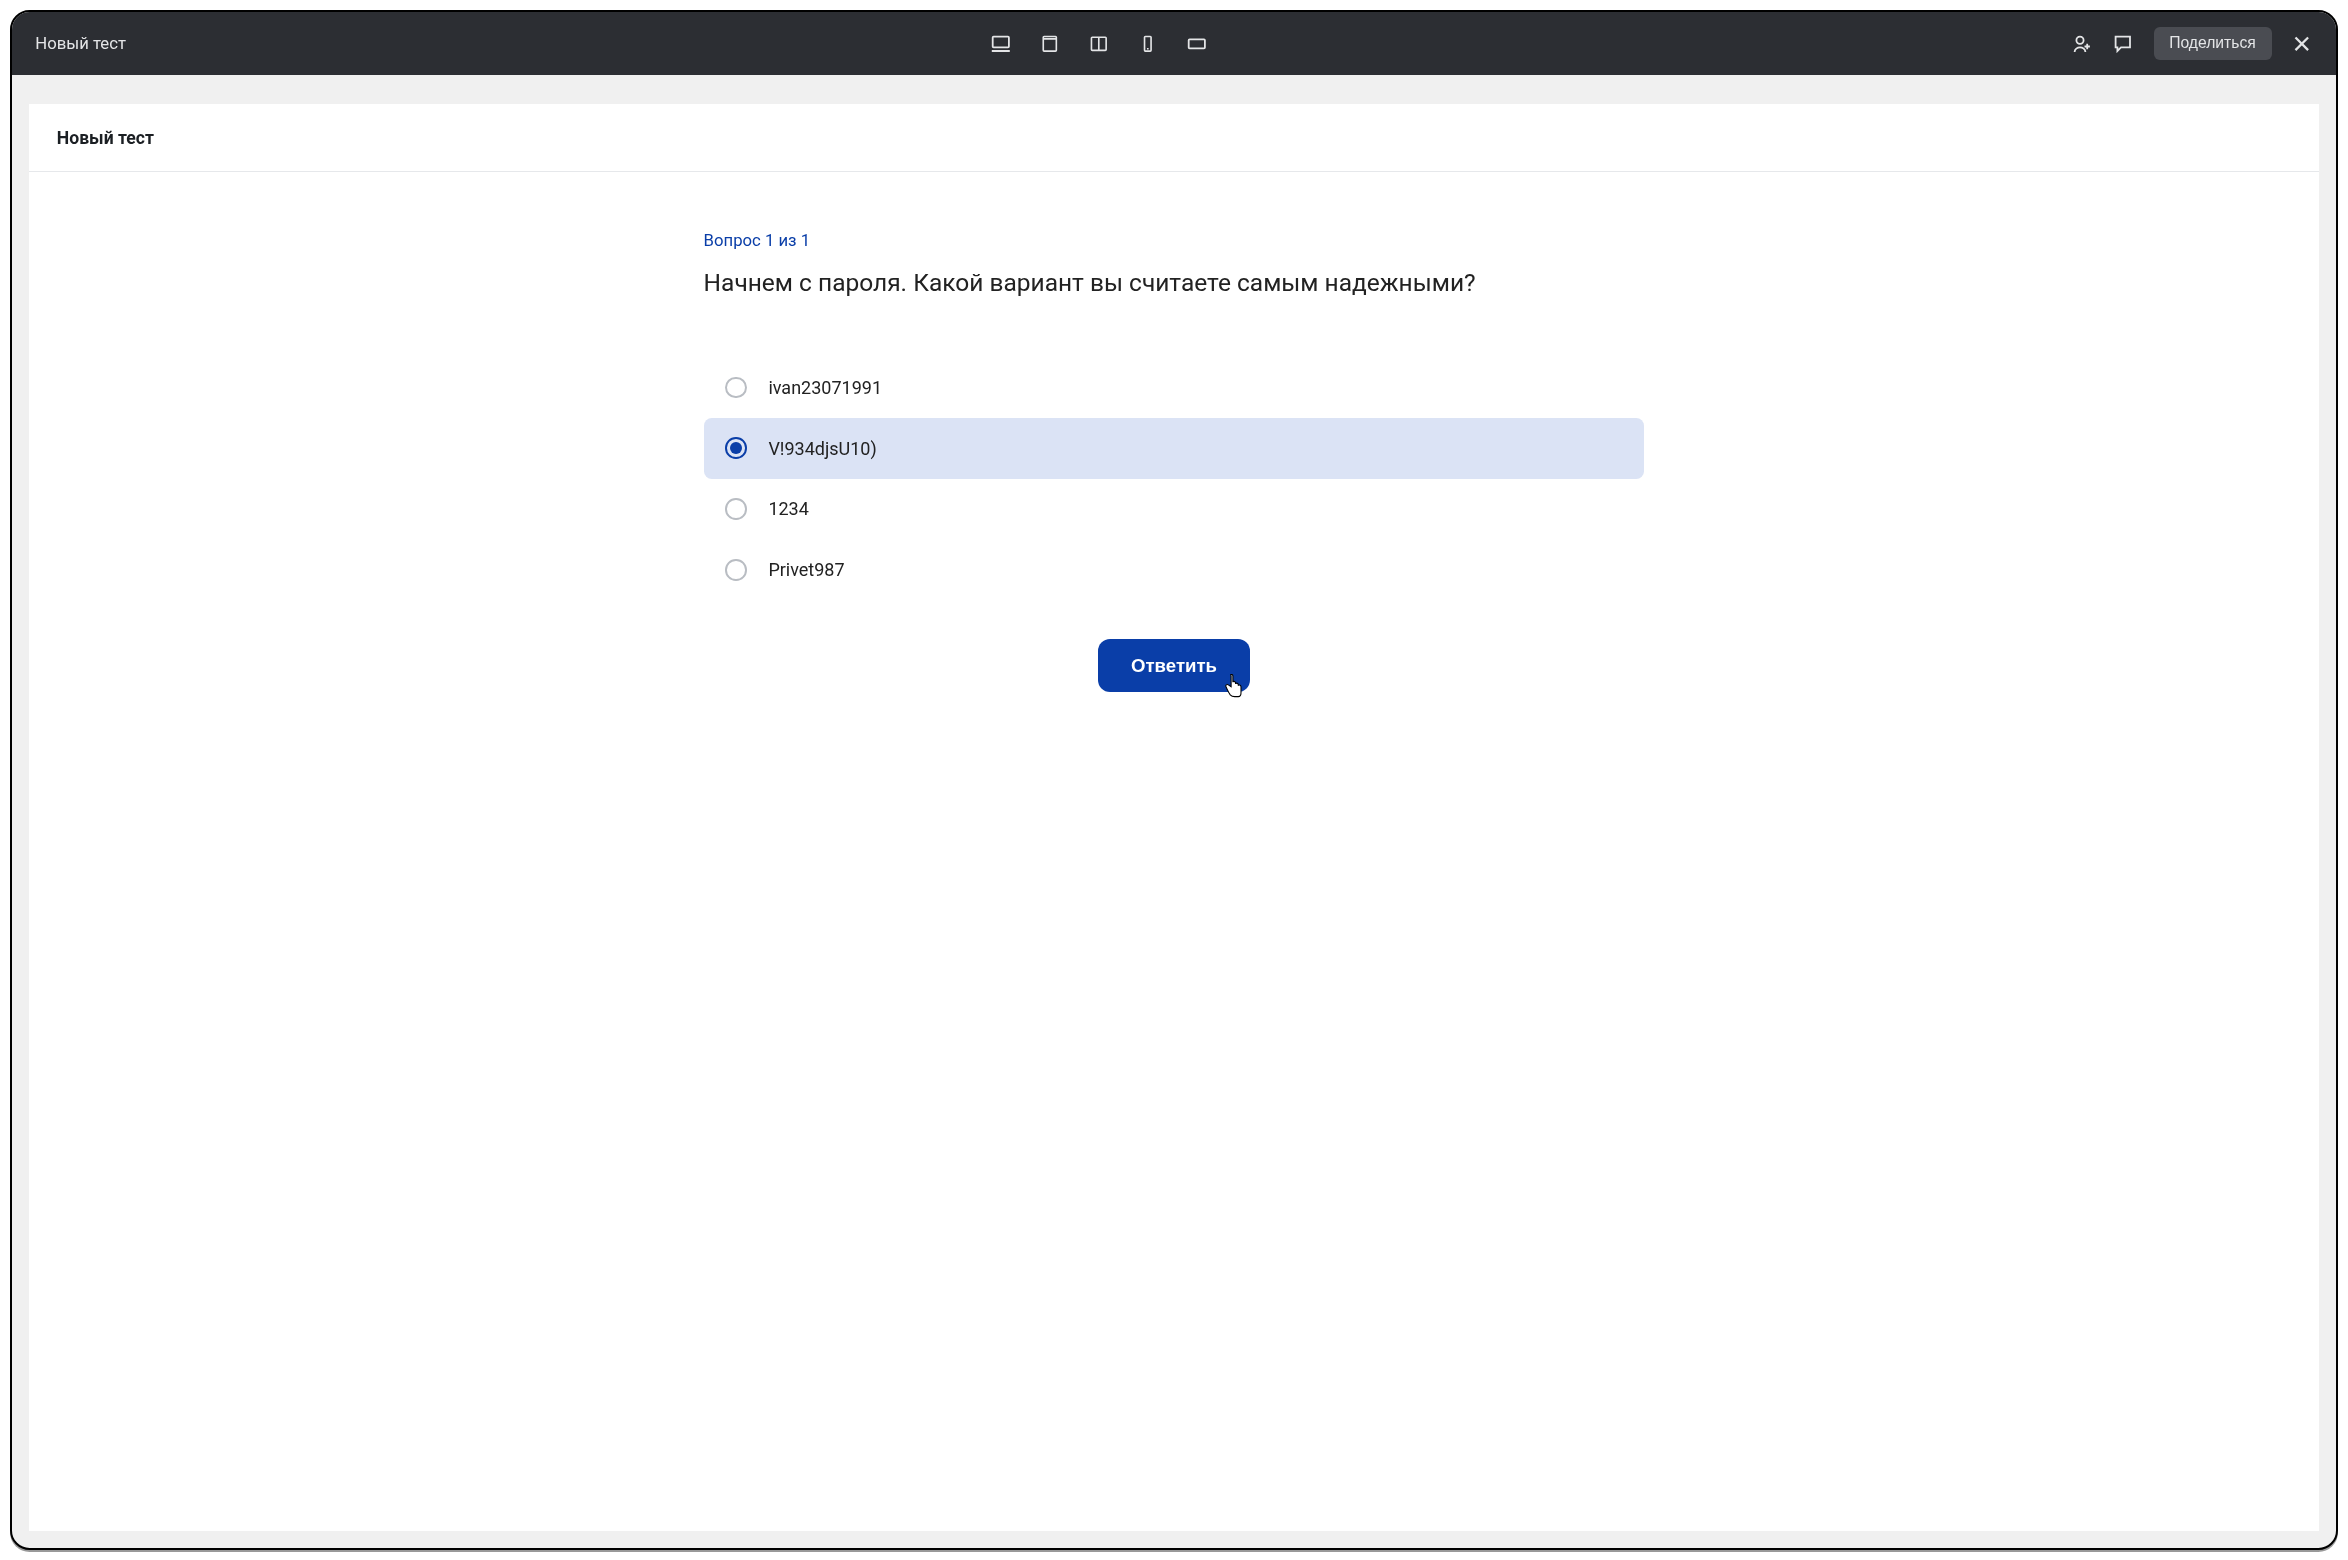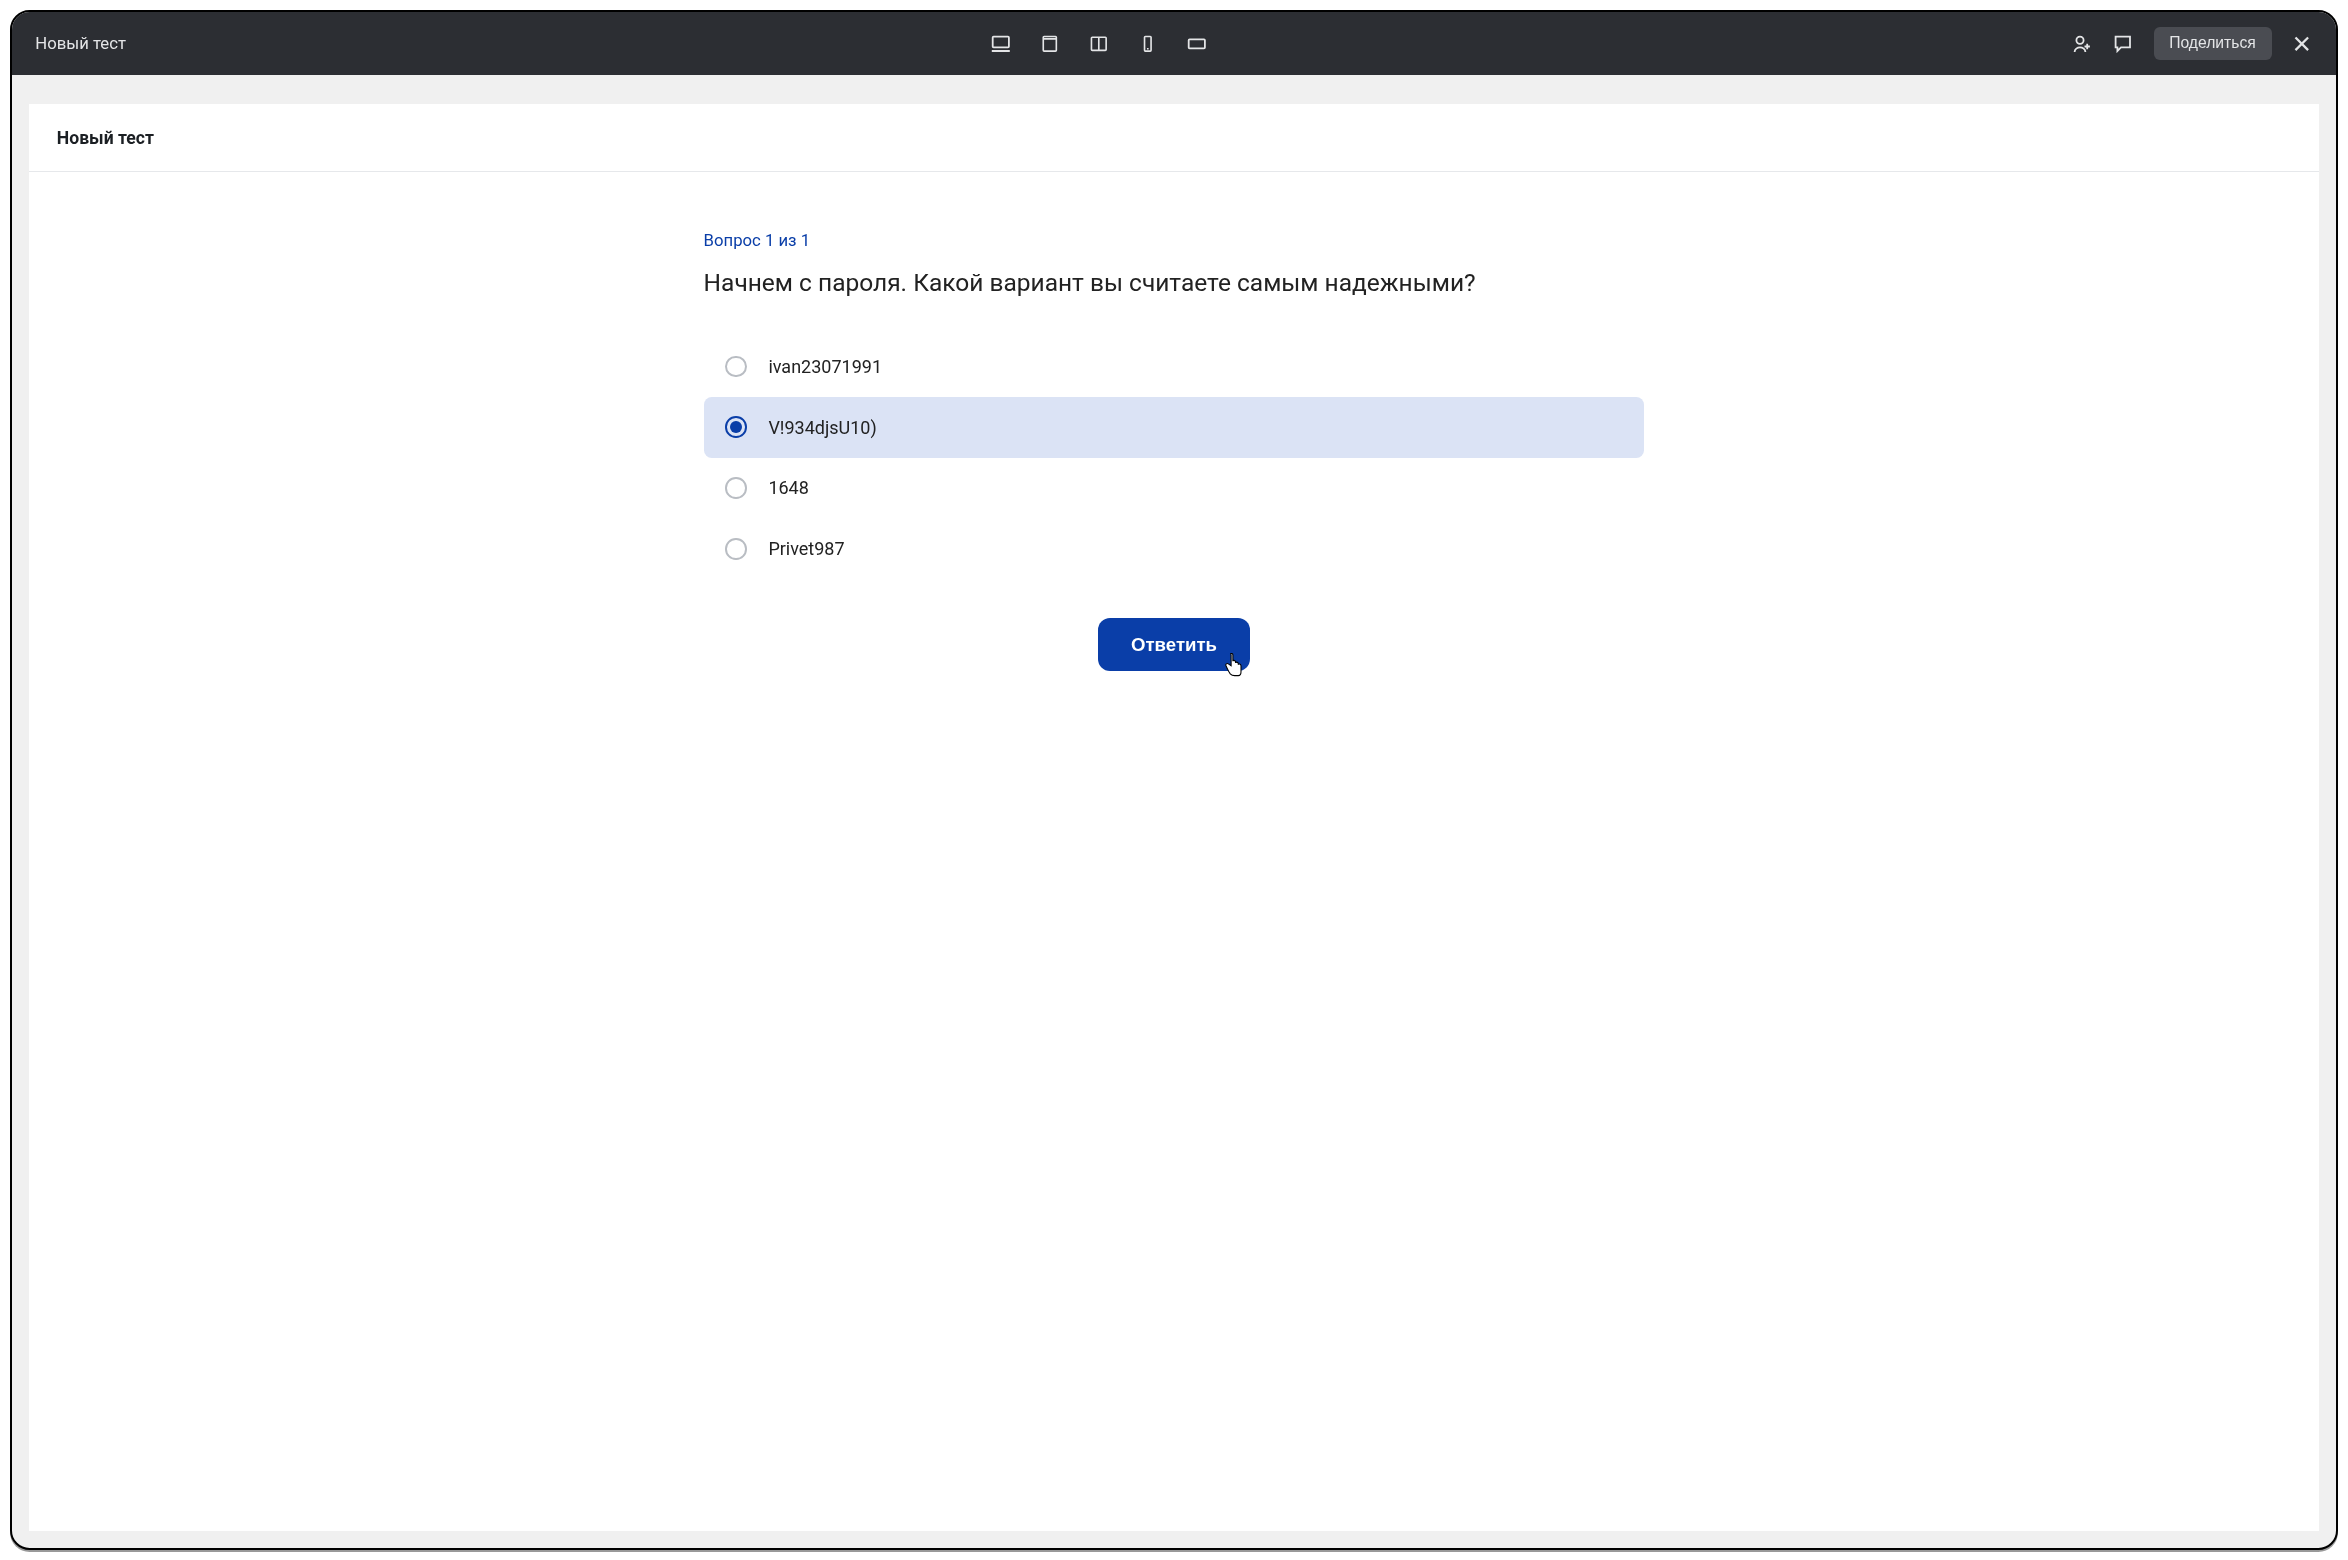--- a/index.html
+++ b/index.html
@@ -98,21 +98,21 @@
   .question-counter {
     color: #0a3ea8;
     font-weight: 400;
     font-size: 16.7px;
     margin-bottom: 17.6px;
   }
   .question-text {
     font-size: 24.5px;
     color: #222;
     font-weight: 400;
-    margin-bottom: 39px;
+    margin-bottom: 60px;
   }
   .options { display: flex; flex-direction: column; }
   .option {
     display: flex;
     align-items: center;
     gap: 21.6px;
     padding: 19.6px 21.6px;
     border-radius: 7.8px;
     cursor: pointer;
   }
@@ -243,21 +243,21 @@
             <span class="option-label">ivan23071991</span>
           </div>
           <div class="option selected">
             <span class="radio">
                 <span class="radio-dot"></span>
               </span>
             <span class="option-label">V!934djsU10)</span>
           </div>
           <div class="option">
             <span class="radio"></span>
-            <span class="option-label">1648</span>
+            <span class="option-label">1234</span>
           </div>
           <div class="option">
             <span class="radio"></span>
             <span class="option-label">Privet987</span>
           </div>
         </div>
 
         <div class="submit-row">
           <button class="submit-btn">Ответить</button>
           <span class="cursor-icon">

